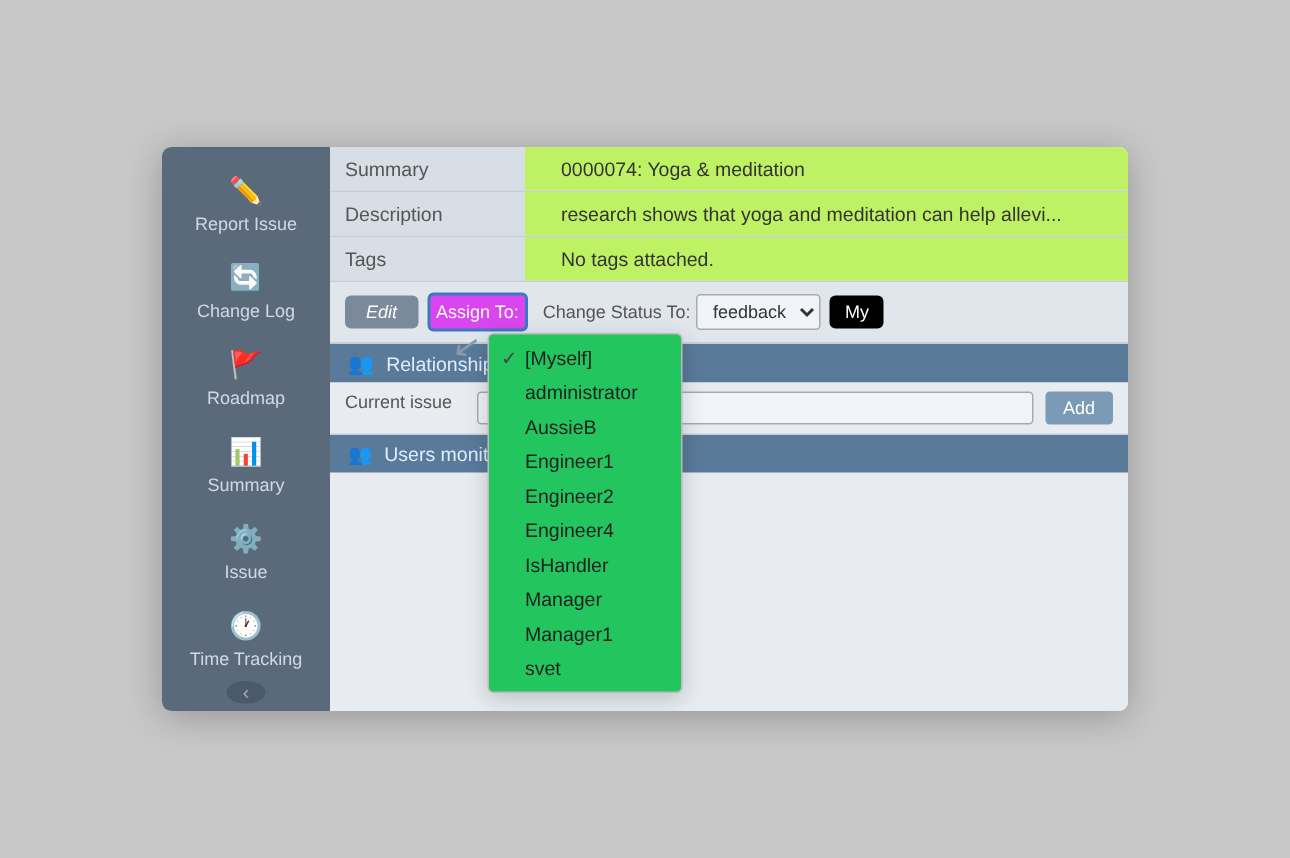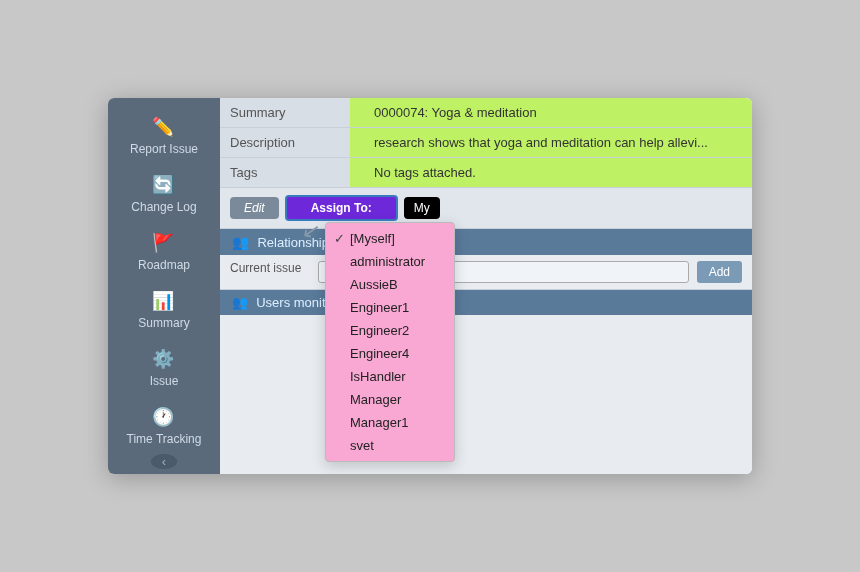--- a/index.html
+++ b/index.html
@@ -125,28 +125,28 @@
       padding: 4px 14px;
       background: #7a8a9a;
       color: #fff;
       border: none;
       border-radius: 4px;
       cursor: pointer;
       font-size: 12px;
       font-style: italic;
     }
     .btn-assign {
-      padding: 4px 24px;
-      background: #6d28d9;
+      padding: 4px 4px;
+      background: #d946ef;
       color: #fff;
       border: 2px solid #3a7bbf;
       border-radius: 4px;
       cursor: pointer;
       font-size: 12px;
-      font-weight: 700;
+      font-weight: 400;
     }
     .status-select-wrapper {
       display: flex;
       align-items: center;
       gap: 4px;
       margin-left: 4px;
     }
     .status-label {
       font-size: 12px;
       color: #555;
@@ -166,21 +166,21 @@
       border: none;
       border-radius: 4px;
       cursor: pointer;
       font-size: 12px;
     }
     
     .dropdown-menu {
       position: absolute;
       top: 34px;
       left: 105px;
-      background: #f9a8d4;
+      background: #22c55e;
       border: 1px solid #bbb;
       border-radius: 4px;
       box-shadow: 0 4px 14px rgba(0,0,0,0.18);
       z-index: 100;
       min-width: 130px;
       padding: 4px 0;
     }
     .dropdown-item {
       padding: 4px 14px 4px 24px;
       cursor: pointer;
@@ -310,20 +310,30 @@
         <div class="form-value">No tags attached.</div>
       </div>
     </div>
 
     <div class="toolbar-row">
       <button class="btn-edit">Edit</button>
       <button class="btn-assign">
         <span>Assign To:</span>
       </button>
       <span class="arrow-indicator" style="position:absolute;top:30px;left:82px;font-size:22px;color:#8899aa;transform:rotate(10deg);">↙</span>
+      <div class="status-select-wrapper">
+        <span class="status-label">Change Status To:</span>
+        <select class="status-select">
+          <option>feedback</option>
+          <option>new</option>
+          <option>assigned</option>
+          <option>resolved</option>
+          <option>closed</option>
+        </select>
+      </div>
       <button class="btn-my">My</button>
 
       <div class="dropdown-menu">
         <div class="dropdown-item selected">
           <span>[Myself]</span>
         </div>
         <div class="dropdown-item">
           <span>administrator</span>
         </div>
         <div class="dropdown-item">

